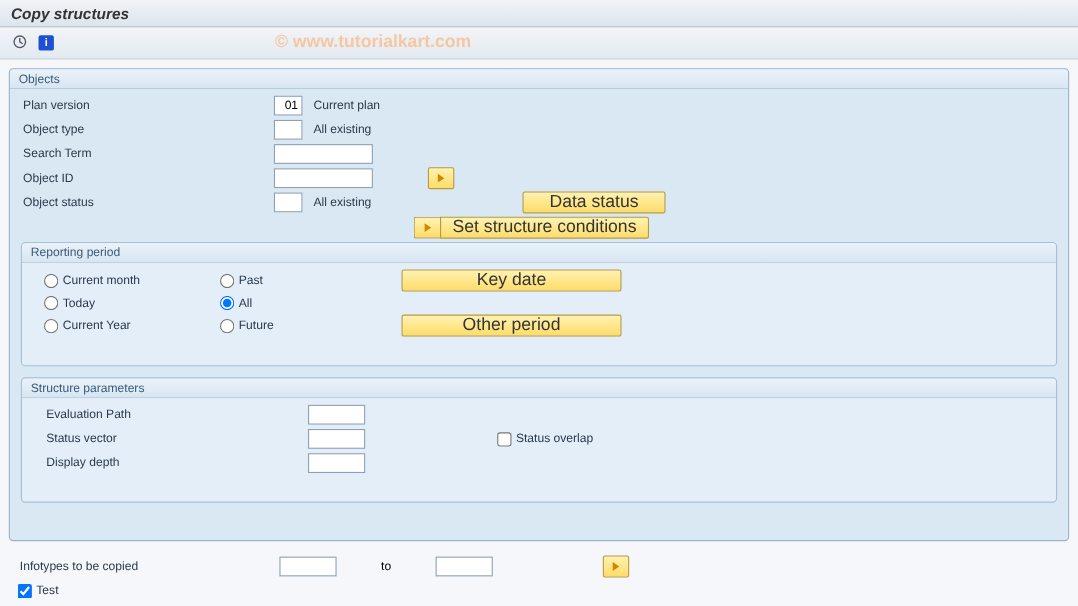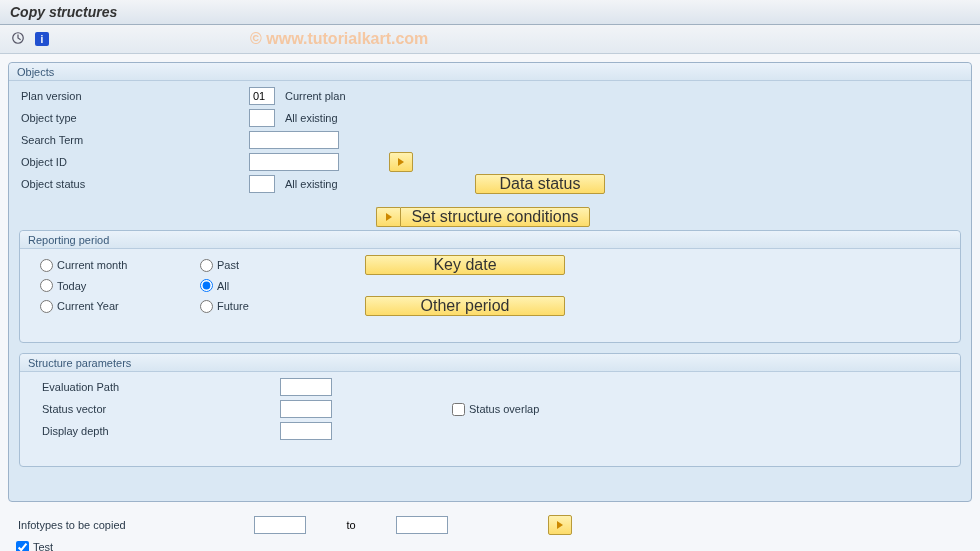--- a/index.html
+++ b/index.html
@@ -83,21 +83,21 @@
       background: #fff;
       padding: 0 3px;
       font-size: 11px;
     }
     .input-xs { width: 26px; }
     .input-sm { width: 52px; }
     .input-md { width: 90px; }
     .input-selected {
       background: #cfe2f4;
       border: 1px solid #5a7aa0;
-      text-align: left;
+      text-align: right;
     }
     .desc-text {
       margin-left: 10px;
       color: #2a3a4a;
     }
     .yellow-btn {
       background: linear-gradient(to bottom, #fff2b0, #fddc6a);
       border: 1px solid #b89a3a;
       border-radius: 2px;
       height: 20px;
@@ -145,21 +145,21 @@
       width:14px; height:14px;
       background:#2050d0;
       color:#fff;
       font-weight:bold;
       font-size:10px;
       display:inline-flex;
       align-items:center;
       justify-content:center;
       border-radius:2px;
     }
-    .struct-row { display:flex; align-items:center; margin-top:12px; }
+    .struct-row { display:flex; align-items:center; margin-top:2px; }
   </style>
 </head>
 <body>
 
 <div class="title-bar">Copy structures</div>
 
 <div class="toolbar">
   <span class="toolbar-btn">
     <span class="clock-icon">
       <svg viewBox="0 0 16 16">

